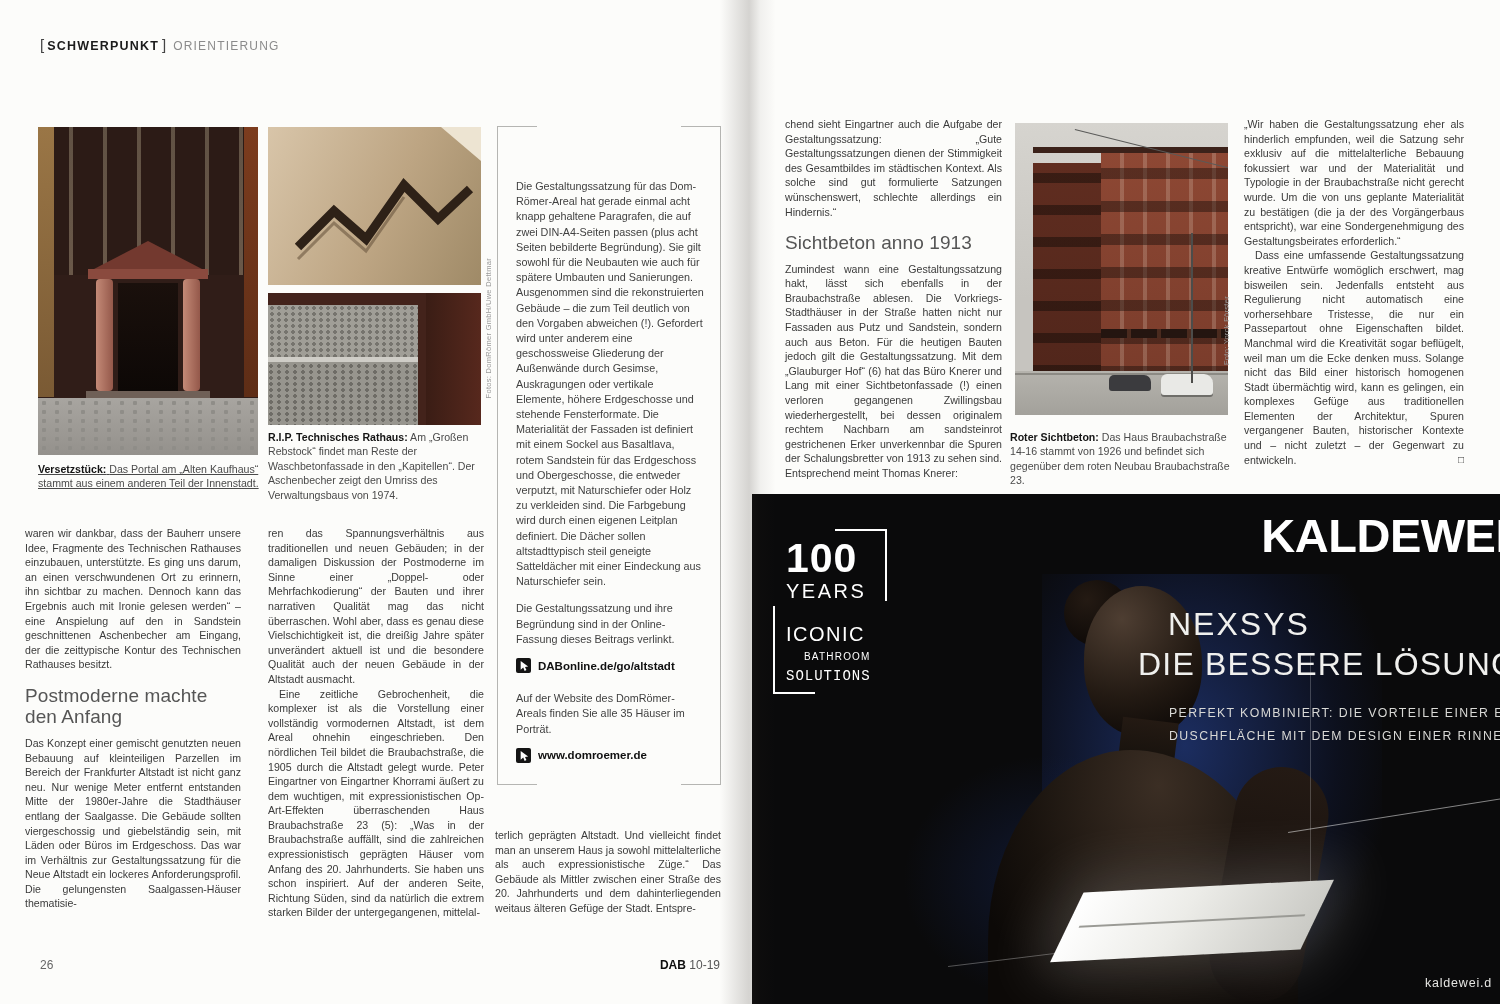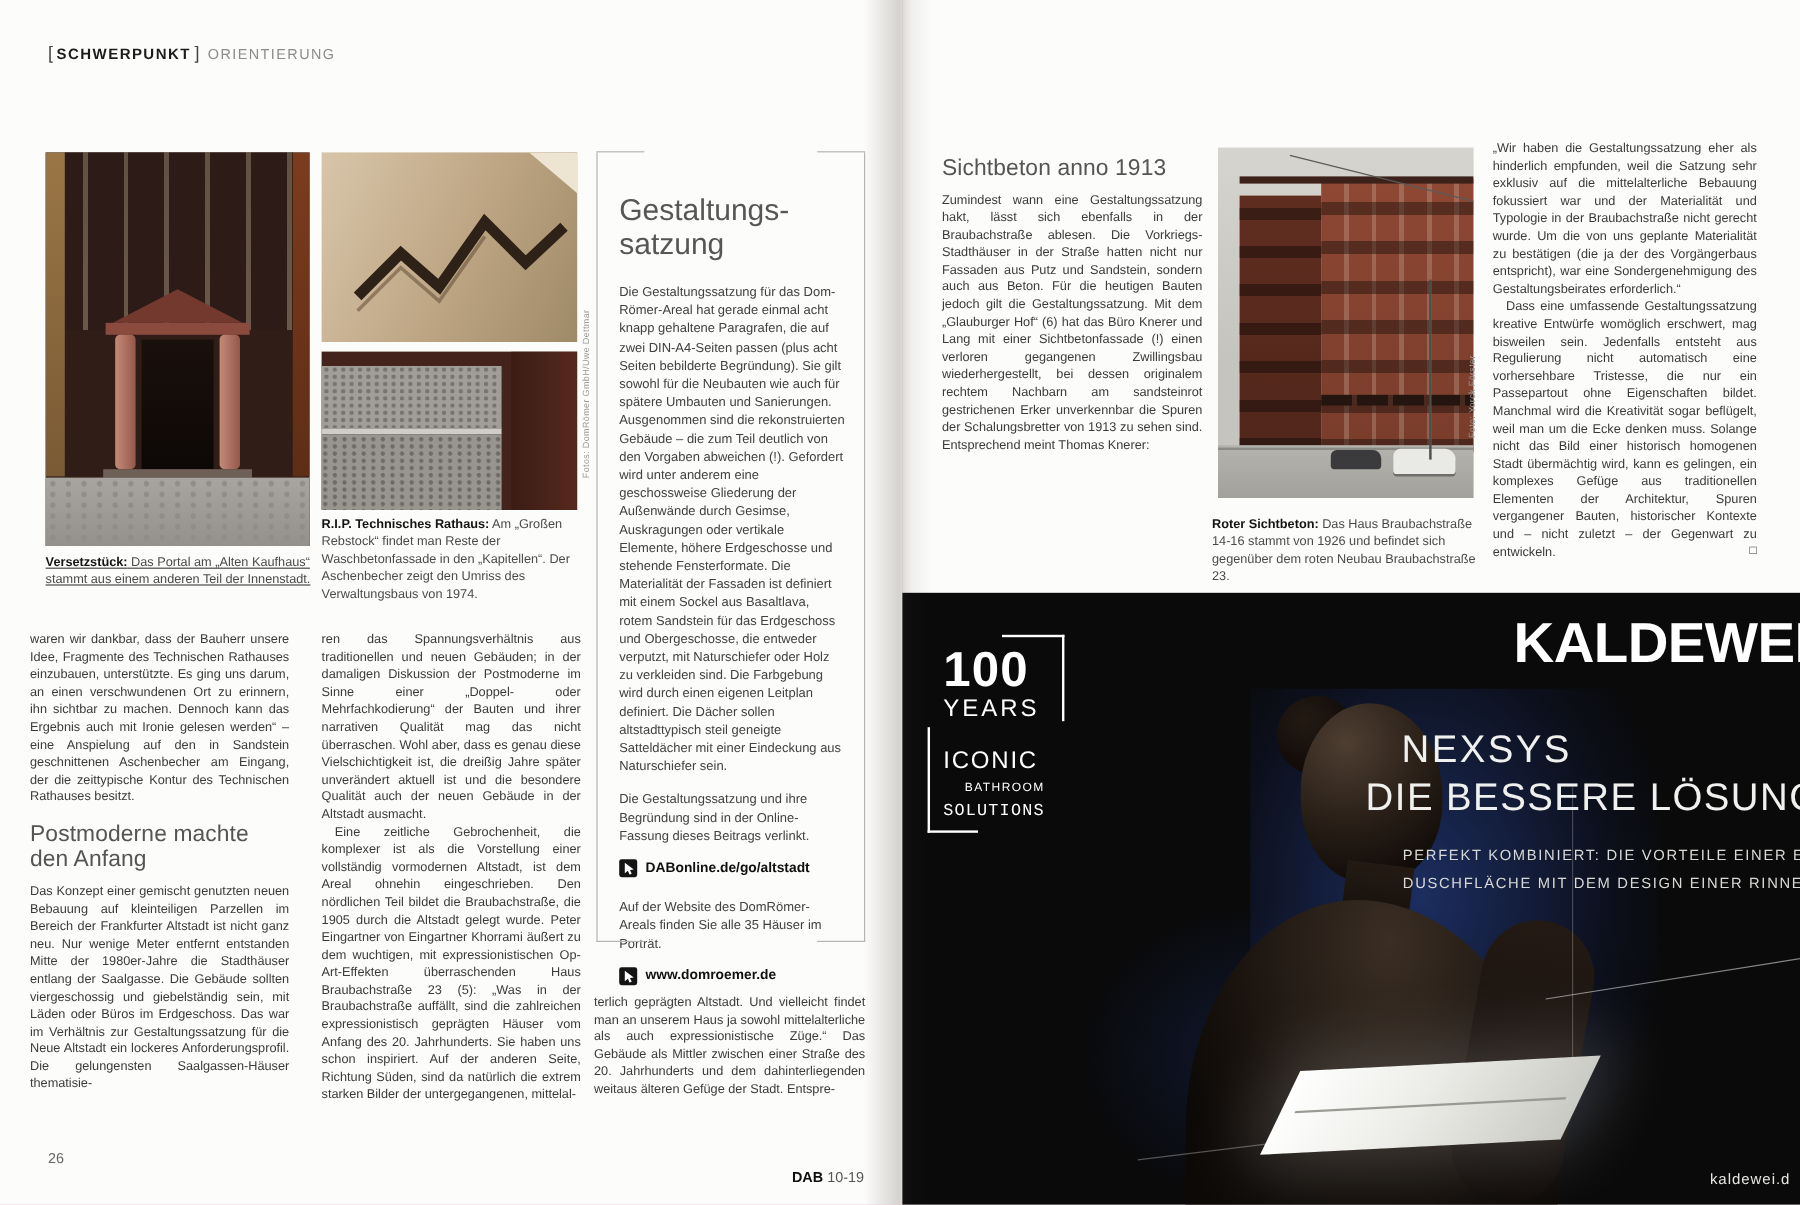--- a/index.html
+++ b/index.html
@@ -1,19 +1,19 @@
 <!DOCTYPE html>
 <html lang="de"><head>
 <meta charset="utf-8">
 <style>
   * { margin:0; padding:0; box-sizing:border-box; }
   html,body { width:1500px; height:1004px; }
   body { font-family:"Liberation Sans", sans-serif; background:#e8e6e2; position:relative; overflow:hidden; }
   .abs { position:absolute; }
-  .spread { position:absolute; inset:0; background:#f9a8d4; }
+  .spread { position:absolute; inset:0; background:#84cc16; }
   .page-left  { position:absolute; left:0;   top:0; width:752px; height:1004px; background:#fcfcfa; }
   .page-right { position:absolute; left:752px; top:0; width:748px; height:1004px; background:#fcfcfa; }
   .gutter { position:absolute; left:720px; top:0; width:56px; height:1004px; z-index:6; pointer-events:none;
             background:linear-gradient(to right, rgba(55,48,42,0) 0%, rgba(55,48,42,.20) 52%, rgba(55,48,42,.06) 72%, rgba(55,48,42,0) 100%); }
 
   
   .kicker-row { position:absolute; left:40px; top:36px; font-size:12.5px; color:#222; }
   .kbr  { color:#444; font-size:15px; font-weight:400; }
   .kword{ font-weight:bold; letter-spacing:1.2px; margin:0 3px; color:#1c1c1c; }
   .ksec { color:#8b8b8b; letter-spacing:1.2px; margin-left:7px; font-size:12px; }
@@ -40,21 +40,21 @@
   .sb-title { font-size:25px; line-height:29px; color:#565656; font-weight:400; }
   .sidebar p { font-size:10.8px; line-height:15.2px; color:#414141; }
   .sb-p1 { margin-top:18px; }
   .sb-p2 { margin-top:12px; }
   .linkrow { display:flex; align-items:center; gap:7px; margin-top:11px; cursor:pointer; }
   .linkicon { width:15px; height:15px; background:#141414; border-radius:2px; display:flex; align-items:center; justify-content:center; flex:0 0 15px; }
   .linklabel { font-weight:bold; font-size:11.5px; color:#101010; }
 
   
   .footer-pageno { position:absolute; left:40px; top:958px; font-size:12px; color:#666; }
-  .footer-mag { position:absolute; left:38px; top:958px; width:682px; text-align:right; font-size:12px; color:#555;margin-top:16px; }
+  .footer-mag { position:absolute; left:38px; top:958px; width:682px; text-align:right; font-size:12px; color:#555; }
   .footer-mag b { color:#0e0e0e; }
 
   
   .photo { position:absolute; overflow:hidden; background:#777; }
 
   
   .ad { position:absolute; left:0; top:494px; width:748px; height:510px; background:#0a0a0b; overflow:hidden; }
   .badge { position:absolute; left:34px; top:44px; color:#fff; z-index:3; }
   .badge .b1 { font-size:41px; font-weight:bold; letter-spacing:1px; line-height:40px; }
   .badge .b2 { font-size:20px; letter-spacing:2.5px; line-height:27px; }
@@ -116,24 +116,20 @@
     <p class="caption" style="left:268px;top:430px;width:218px;">
       <b>R.I.P. Technisches Rathaus:</b>
       <span>Am „Großen Rebstock“ findet man Reste der Waschbetonfassade in den „Kapitellen“. Der Aschenbecher zeigt den Umriss des Verwaltungsbaus von 1974.</span>
     </p>
 
     <aside class="sidebar">
       <div class="sb-corner sb-tl"></div>
       <div class="sb-corner sb-tr"></div>
       <div class="sb-corner sb-bl"></div>
       <div class="sb-corner sb-br"></div>
-      <div class="sb-title">
-        <div>Gestaltungs-</div>
-        <div>satzung</div>
-      </div>
       <p class="sb-p1">Die Gestaltungssatzung für das Dom-Römer-Areal hat gerade einmal acht knapp gehaltene Paragrafen, die auf zwei DIN-A4-Seiten passen (plus acht Seiten bebilderte Begründung). Sie gilt sowohl für die Neubauten wie auch für spätere Umbauten und Sanierungen. Ausgenommen sind die rekonstruierten Gebäude – die zum Teil deutlich von den Vorgaben abweichen (!). Gefordert wird unter anderem eine geschossweise Gliederung der Außenwände durch Gesimse, Auskragungen oder vertikale Elemente, höhere Erdgeschosse und stehende Fensterformate. Die Materialität der Fassaden ist definiert mit einem Sockel aus Basaltlava, rotem Sandstein für das Erdgeschoss und Obergeschosse, die entweder verputzt, mit Naturschiefer oder Holz zu verkleiden sind. Die Farbgebung wird durch einen eigenen Leitplan definiert. Die Dächer sollen altstadttypisch steil geneigte Satteldächer mit einer Eindeckung aus Naturschiefer sein.</p>
       <p class="sb-p2">Die Gestaltungssatzung und ihre Begründung sind in der Online-Fassung dieses Beitrags verlinkt.</p>
       <div class="linkrow">
         <span class="linkicon">
           <svg width="10" height="11" viewBox="0 0 12 13">
               <path d="M2 1 L2 11.5 L5.1 9 L6.8 13 L8.9 12 L7.2 8.2 L11 7.8 Z" fill="#fff"></path>
             </svg>
         </span>
         <span class="linklabel">DABonline.de/go/altstadt</span>
       </div>
@@ -164,20 +160,21 @@
     <div class="footer-pageno">26</div>
     <div class="footer-mag">
       <b>DAB</b>
       <span>10-19</span>
     </div>
   </section>
 
   <section class="page-right">
 
     <div class="col" style="left:33px;top:117px;width:217px;">
+      <p class="bodytext">chend sieht Eingartner auch die Aufgabe der Gestaltungssatzung: „Gute Gestaltungssatzungen dienen der Stimmigkeit des Gesamtbildes im städtischen Kontext. Als solche sind gut formulierte Satzungen wünschenswert, schlechte allerdings ein Hindernis.“</p>
       <h2 class="colhead">Sichtbeton anno 1913</h2>
       <p class="bodytext">Zumindest wann eine Gestaltungssatzung hakt, lässt sich ebenfalls in der Braubachstraße ablesen. Die Vorkriegs-Stadthäuser in der Straße hatten nicht nur Fassaden aus Putz und Sandstein, sondern auch aus Beton. Für die heutigen Bauten jedoch gilt die Gestaltungssatzung. Mit dem „Glauburger Hof“ (6) hat das Büro Knerer und Lang mit einer Sichtbetonfassade (!) einen verloren gegangenen Zwillingsbau wiederhergestellt, bei dessen originalem rechtem Nachbarn am sandsteinrot gestrichenen Erker unverkennbar die Spuren der Schalungsbretter von 1913 zu sehen sind. Entsprechend meint Thomas Knerer:</p>
     </div>
 
     <div class="photo" style="left:263px;top:123px;width:213px;height:292px;background:linear-gradient(#d6d4cf,#c6c4bf 60%);">
       <div class="abs" style="left:86px;top:26px;width:127px;height:228px;background:repeating-linear-gradient(0deg,rgba(25,14,10,.45) 0 11px,transparent 11px 33px),repeating-linear-gradient(90deg,transparent 0 19px,rgba(235,222,205,.22) 19px 23px),linear-gradient(#8e4834,#7a3c2b);"></div>
       <div class="abs" style="left:18px;top:40px;width:68px;height:212px;background:repeating-linear-gradient(0deg,rgba(20,12,8,.5) 0 10px,transparent 10px 32px),linear-gradient(#602d20,#51261b);"></div>
       <div class="abs" style="left:18px;top:24px;width:195px;height:6px;background:#3c221a;"></div>
       <div class="abs" style="left:86px;top:206px;width:127px;height:9px;background:repeating-linear-gradient(90deg,#241510 0 26px,#4a2a1e 26px 30px);"></div>
       <div class="abs" style="left:60px;top:6px;width:190px;height:1px;background:#5a5a58;transform:rotate(14deg);transform-origin:left top;"></div>

